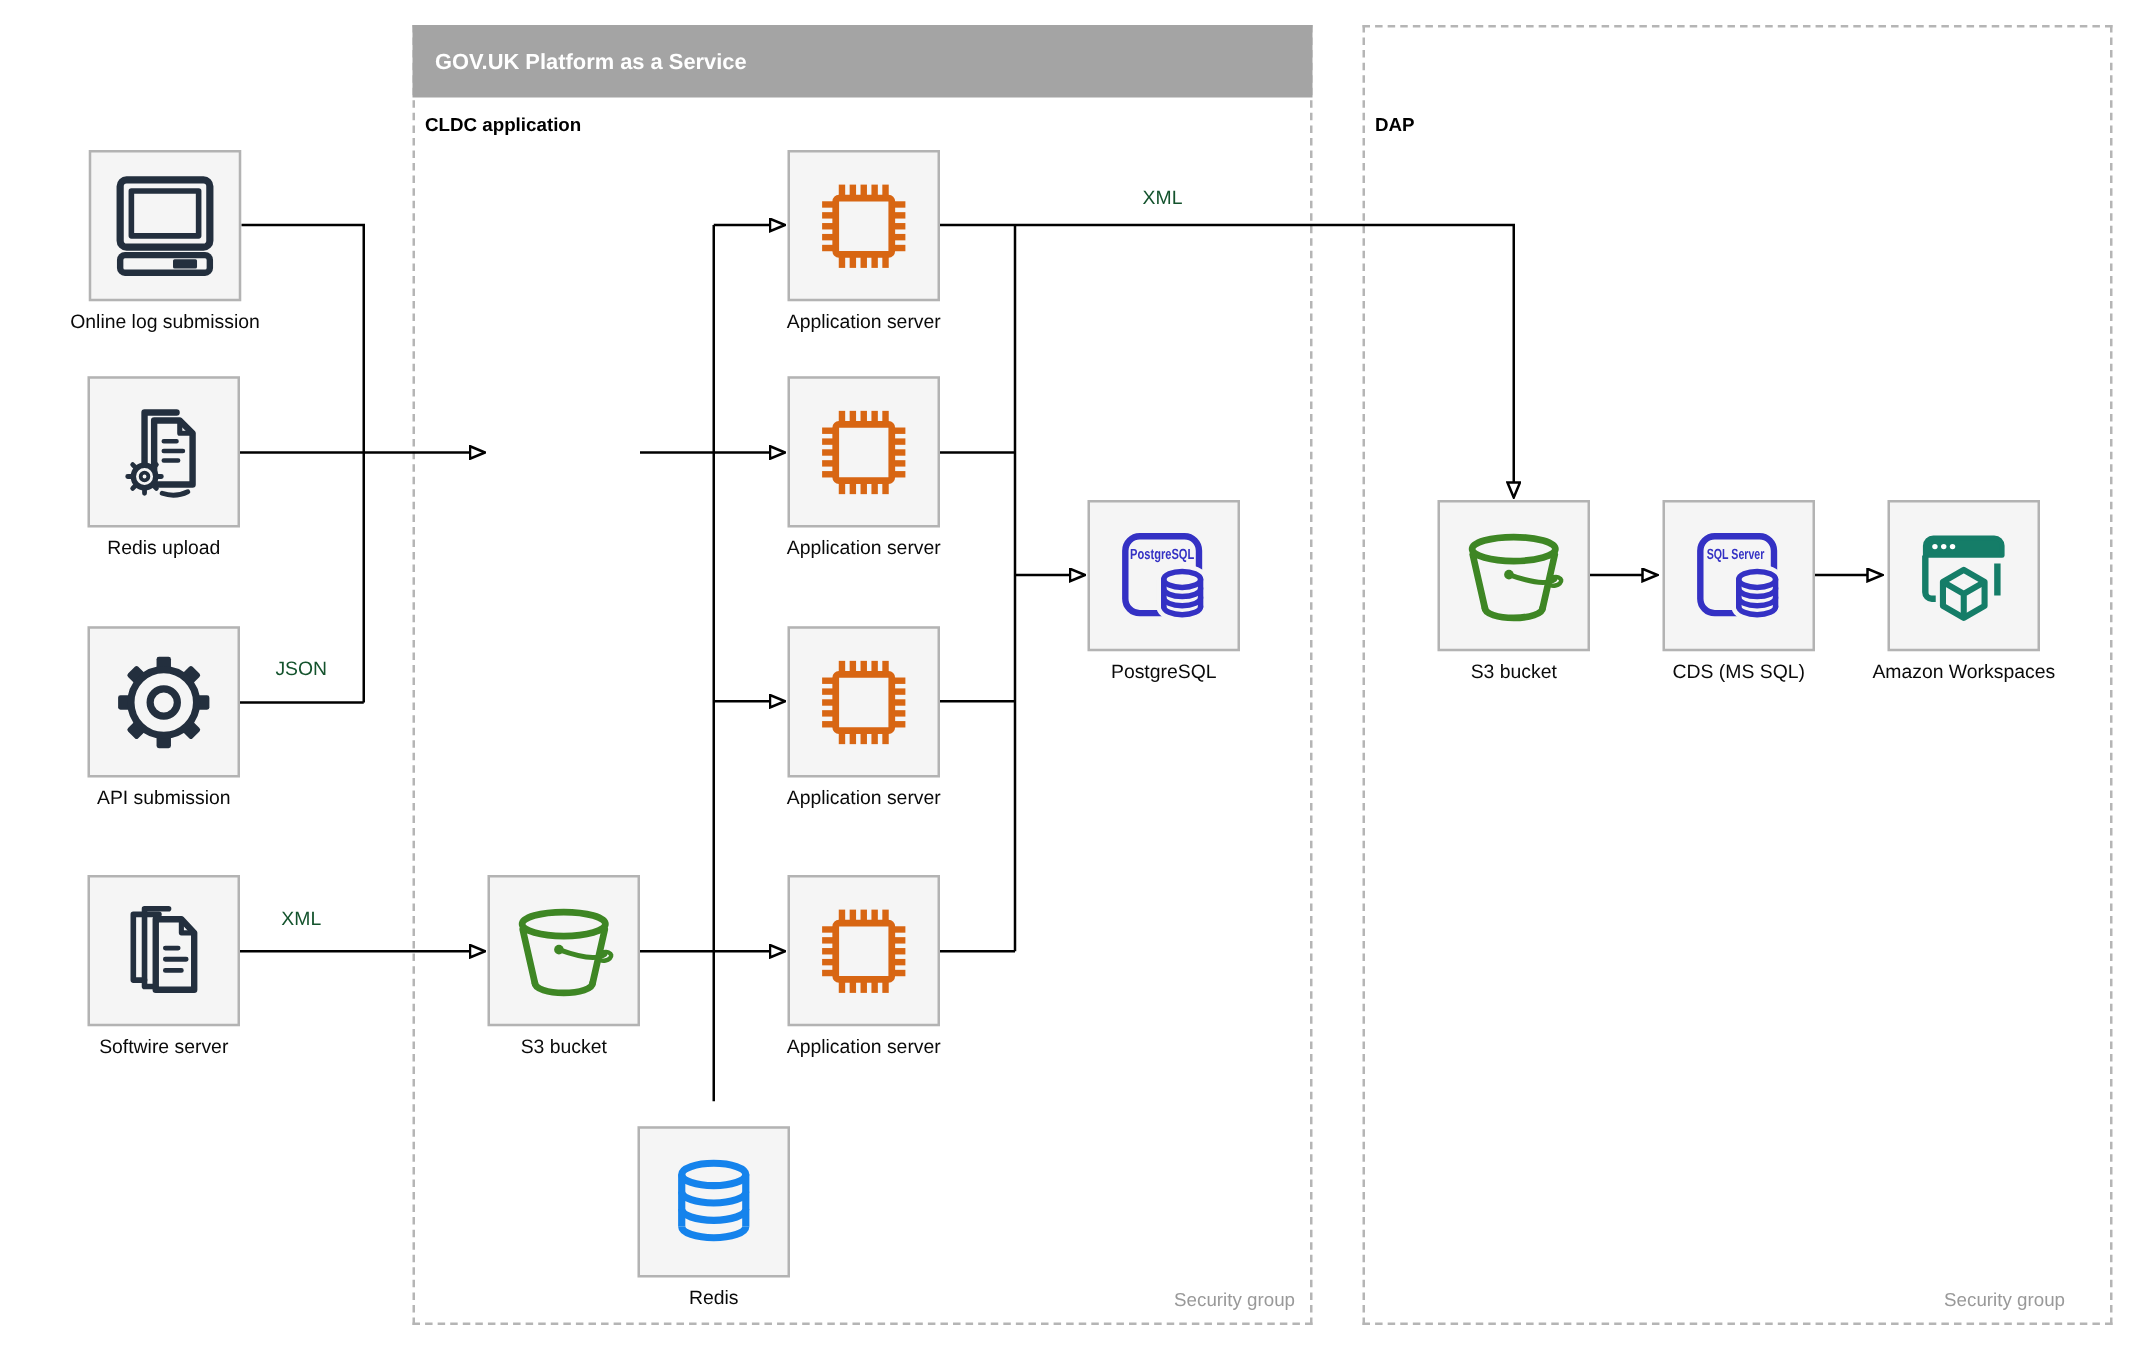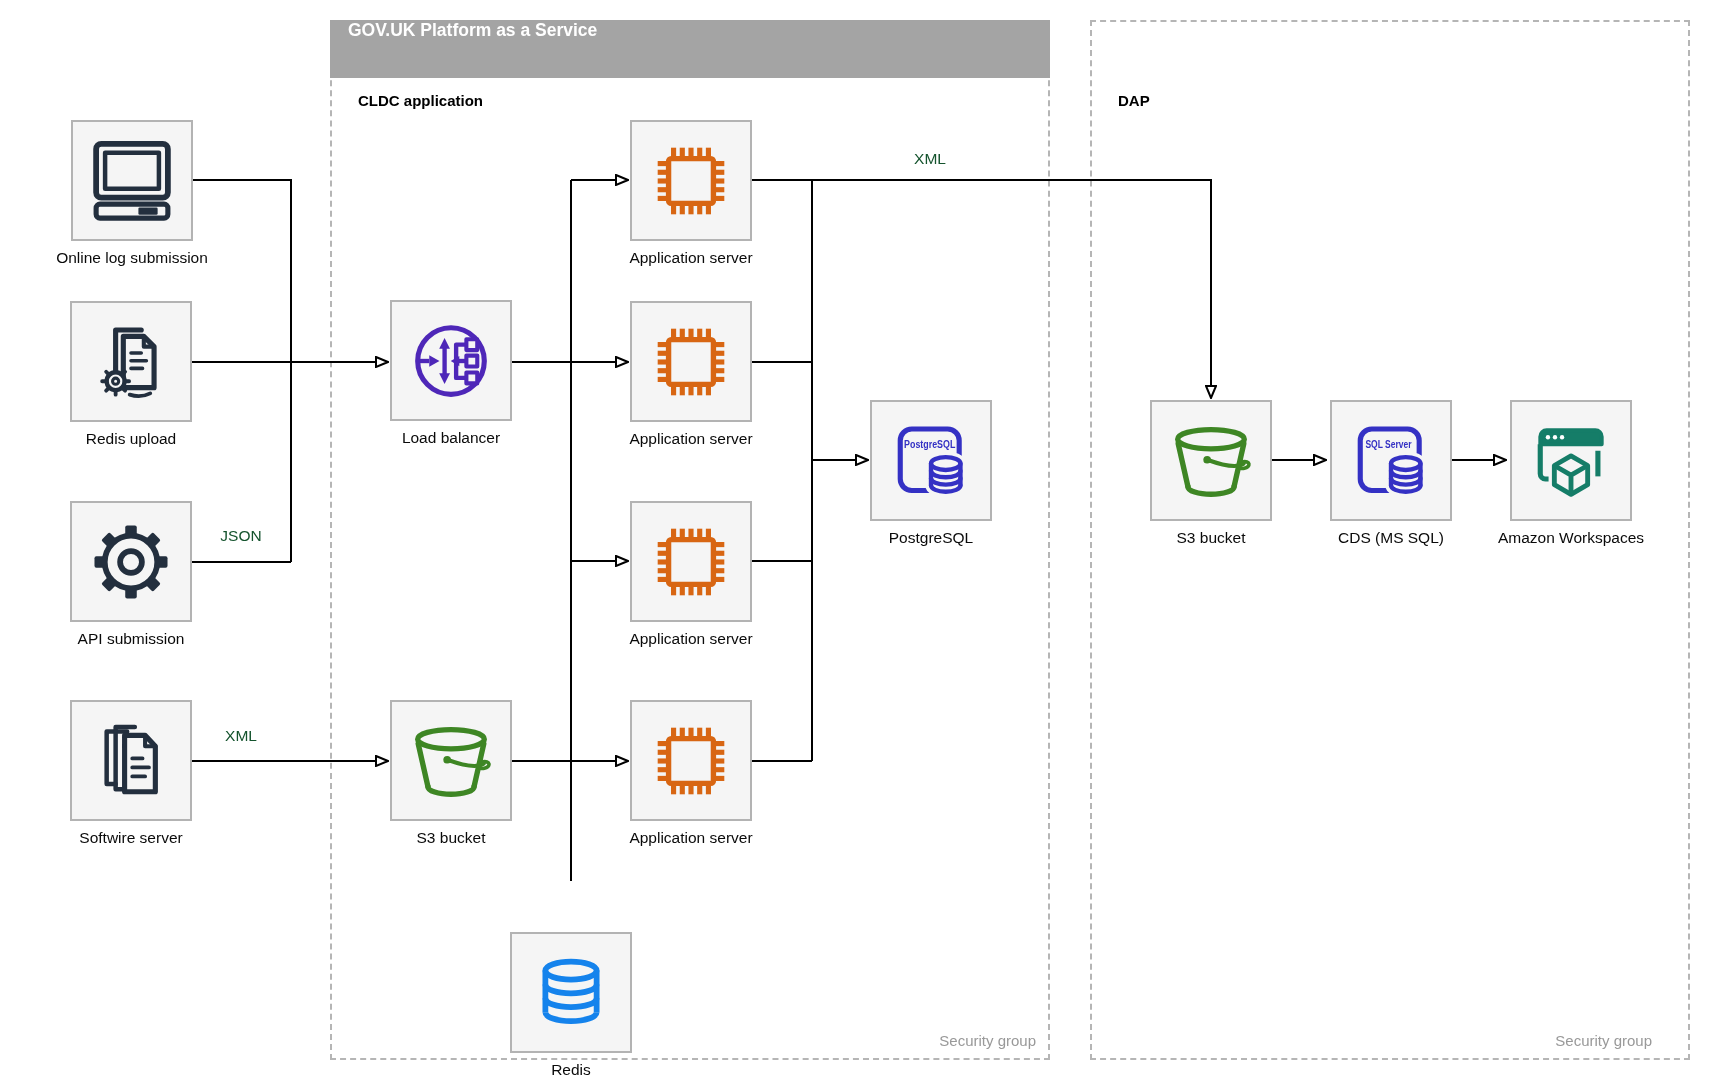--- a/index.html
+++ b/index.html
@@ -8,22 +8,22 @@
     --bar_gray:#a4a4a4; --border_gray:#b5b5b5; --label_gray:#999999;
     --box_fill:#f5f5f5; --line_black:#000000;
   }
   *{box-sizing:border-box}
   html,body{margin:0;padding:0;background:#fff}
   body{font-family:"Liberation Sans",sans-serif;color:#111}
   #canvas{position:relative;width:1712px;height:1082px;background:#fff;overflow:hidden}
 
   .zone{position:absolute;border:2px dashed var(--border_gray)}
   .zone-bar{position:absolute;top:-2px;left:-2px;right:-2px;height:58px;background:var(--bar_gray);
-            color:#fff;font-weight:bold;font-size:17.5px;display:flex;align-items:flex-start;padding:0 18px}
-  .zone-sub{position:absolute;top:70px;left:26px;font-weight:bold;font-size:15px;color:#000}
+            color:#fff;font-weight:bold;font-size:17.5px;display:flex;align-items:center;padding:0 18px}
+  .zone-sub{position:absolute;top:70px;left:8px;font-weight:bold;font-size:15px;color:#000}
   .zone-footer{position:absolute;bottom:9px;right:12px;font-size:15px;color:var(--label_gray)}
   .zone-footer.aws{right:36px}
 
   .wires{position:absolute;left:0;top:0;width:1712px;height:1082px;pointer-events:none}
   .wires path{stroke:var(--line_black);stroke-width:2;fill:none}
 
   .node{position:absolute;width:122px}
   .iconbox{width:122px;height:121px;background:var(--box_fill);border:2px solid #b3b3b3;
            display:flex;align-items:center;justify-content:center}
   .node-label{position:absolute;top:129px;left:50%;transform:translateX(-50%);
@@ -142,39 +142,20 @@
         <path d="M13 50 V9 H29 M13 50 H20" stroke-width="3.5"></path>
         <path d="M20 54 V5.5 H35 M20 54 H28" stroke-width="3.5"></path>
         <path d="M27 12 H43 L51 20.5 V56 H27 Z" fill="#f5f5f5" stroke-width="4"></path>
         <path d="M43 12 V20.5 H51" stroke-width="3.2"></path>
         <path d="M33 30 h8 M33 37 h13 M33 44 h10" stroke-width="3"></path>
       </svg>
     </div>
     <div class="node-label">Softwire server</div>
   </div>
 
-  <div class="node" style="left:390px;top:300px">
-    <div class="iconbox">
-      <svg class="ic c-purple" width="82" height="82" viewBox="0 0 64 64" fill="none" stroke="currentColor" stroke-linejoin="round">
-        <circle cx="32" cy="32" r="26" stroke-width="4"></circle>
-        <path d="M7 32 H15" stroke-width="3.4"></path>
-        <path d="M15 27.5 L23 32 L15 36.5 Z" fill="currentColor" stroke="none"></path>
-        <path d="M27 20 V44" stroke-width="3.4"></path>
-        <path d="M22.8 22.5 L27 14 L31.2 22.5 Z" fill="currentColor" stroke="none"></path>
-        <path d="M22.8 41.5 L27 50 L31.2 41.5 Z" fill="currentColor" stroke="none"></path>
-        <path d="M44 19.2 H36 V45.2 H44" stroke-width="3.4"></path>
-        <path d="M44 32 H38" stroke-width="3.4"></path>
-        <path d="M38.5 28 L31.8 32 L38.5 36 Z" fill="currentColor" stroke="none"></path>
-        <rect x="44" y="15" width="8.5" height="8.5" fill="#f5f5f5" stroke-width="3.2"></rect>
-        <rect x="44" y="27.8" width="8.5" height="8.5" fill="#f5f5f5" stroke-width="3.2"></rect>
-        <rect x="44" y="41" width="8.5" height="8.5" fill="#f5f5f5" stroke-width="3.2"></rect>
-      </svg>
-    </div>
-    <div class="node-label">Load balancer</div>
-  </div>
 
   <div class="node" style="left:390px;top:700px">
     <div class="iconbox">
       <svg class="ic c-green" width="82" height="82" viewBox="0 0 64 64" fill="none" stroke="currentColor" stroke-linecap="round" stroke-linejoin="round">
         <ellipse cx="32" cy="15" rx="26" ry="7.5" stroke-width="4.2"></ellipse>
         <path d="M6.4 18.5 L14 52 M57.6 18.5 L50 52" stroke-width="4.2"></path>
         <path d="M14 52 a18 6 0 0 0 36 0" stroke-width="4.2"></path>
         <circle cx="29" cy="31" r="3" fill="currentColor" stroke="none"></circle>
         <path d="M29 31 C40 35 52 38 57.5 34" stroke-width="3.2"></path>
         <ellipse cx="57.5" cy="35.2" rx="4.2" ry="2.6" stroke-width="2.8" transform="rotate(-12 57.5 35.2)"></ellipse>
@@ -314,21 +295,21 @@
         <text x="11" y="21.5" font-size="9.2" textLength="40" lengthAdjust="spacingAndGlyphs" fill="currentColor" stroke="none">PostgreSQL</text>
         <path d="M32 34 a11.5 5 0 0 1 23 0 V51 a11.5 5 0 0 1 -23 0 Z" fill="#f5f5f5" stroke="#f5f5f5" stroke-width="9"></path>
         <ellipse cx="43.5" cy="34" rx="11.5" ry="5" fill="#f5f5f5" stroke-width="3.4"></ellipse>
         <path d="M32 34 V51 M55 34 V51" stroke-width="3.4"></path>
         <path d="M32 39.7 a11.5 5 0 0 0 23 0 M32 45.4 a11.5 5 0 0 0 23 0 M32 51 a11.5 5 0 0 0 23 0" stroke-width="3.4"></path>
       </svg>
     </div>
     <div class="node-label">PostgreSQL</div>
   </div>
 
-  <div class="node" style="left:510px;top:932px">
+  <div class="node" style="left:510px;top:901px">
     <div class="iconbox">
       <svg class="ic c-blue" width="82" height="82" viewBox="0 0 64 64" fill="none" stroke="currentColor">
         <ellipse cx="32" cy="14.5" rx="20" ry="7" stroke-width="4.5"></ellipse>
         <path d="M12 14.5 V47 M52 14.5 V47" stroke-width="4.5"></path>
         <path d="M12 25.3 a20 7 0 0 0 40 0" stroke-width="4.5"></path>
         <path d="M12 36.1 a20 7 0 0 0 40 0" stroke-width="4.5"></path>
         <path d="M12 47 a20 7 0 0 0 40 0" stroke-width="4.5"></path>
       </svg>
     </div>
     <div class="node-label">Redis</div>

